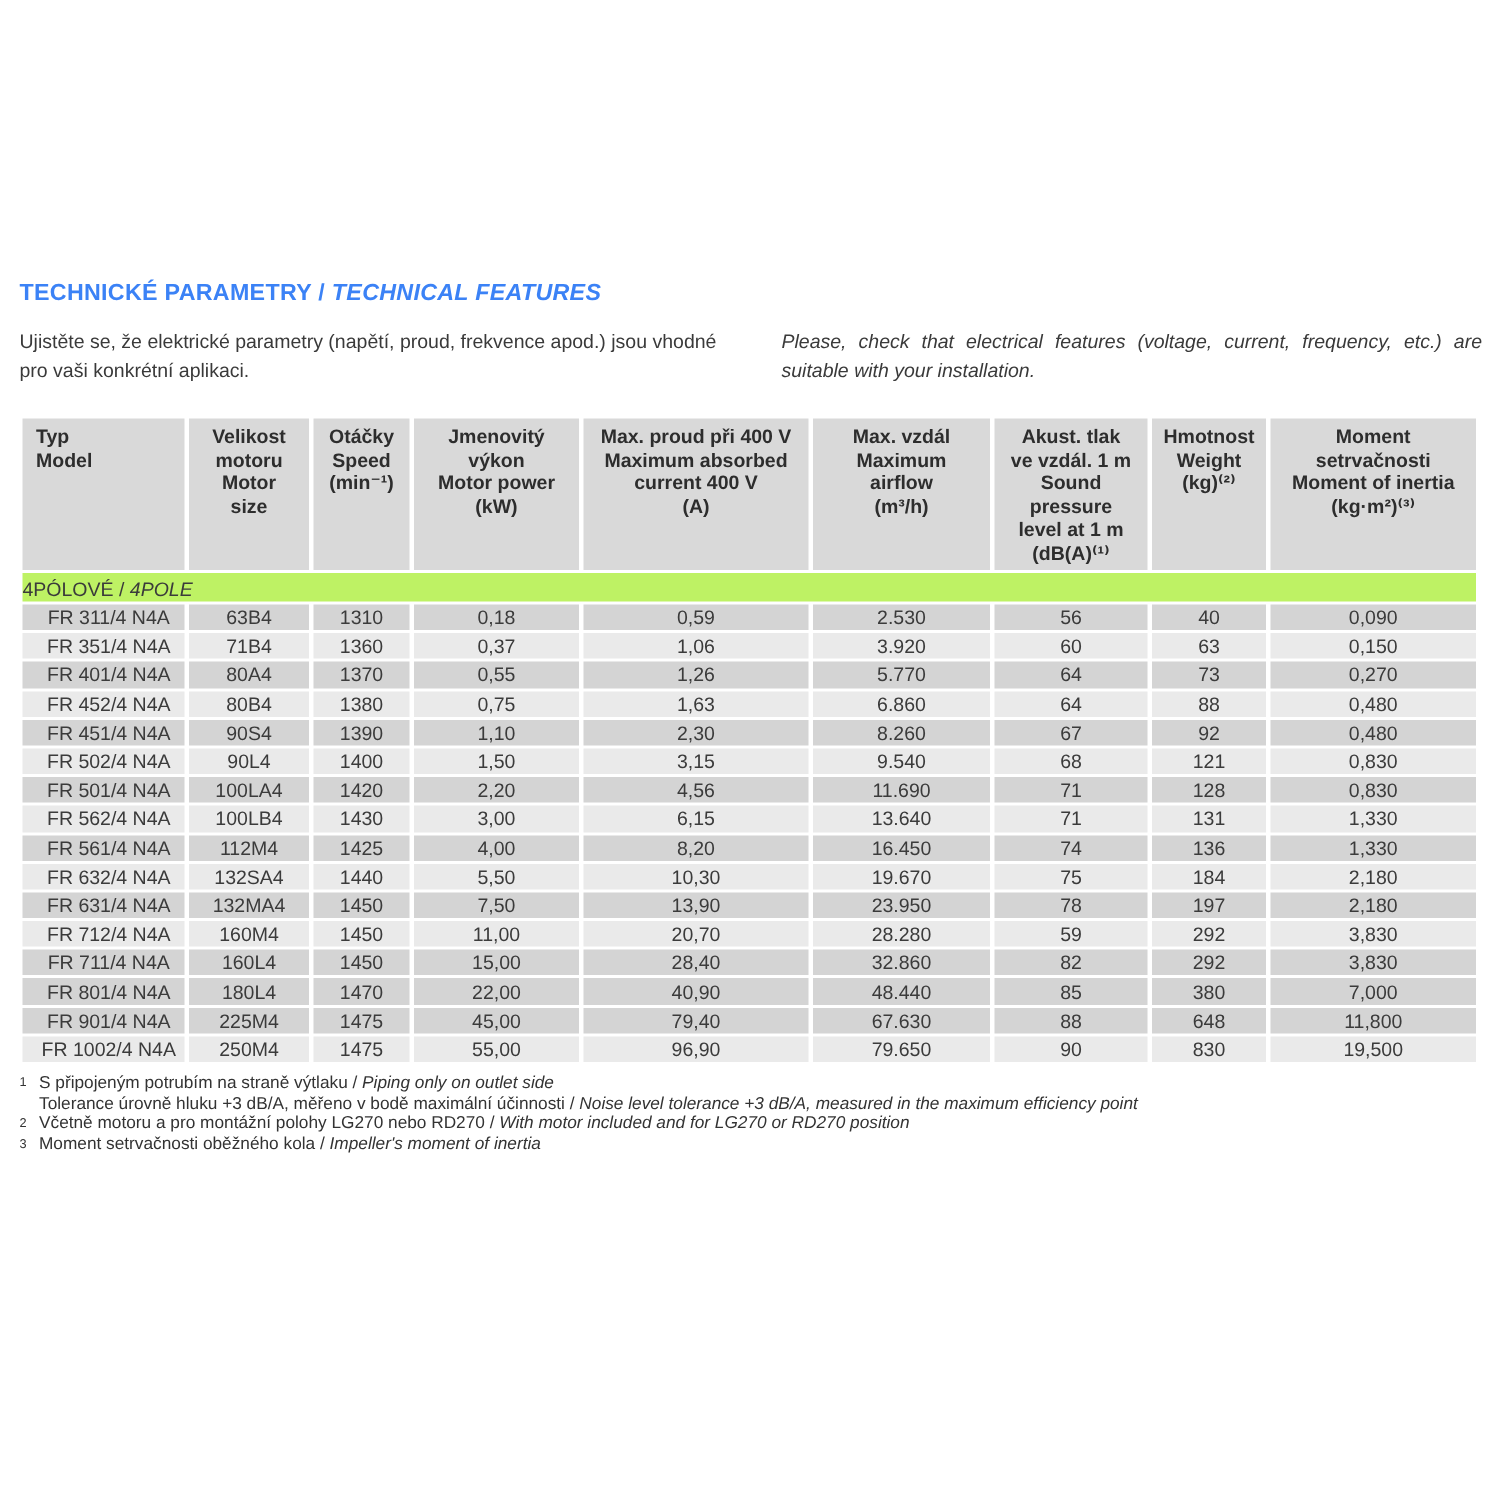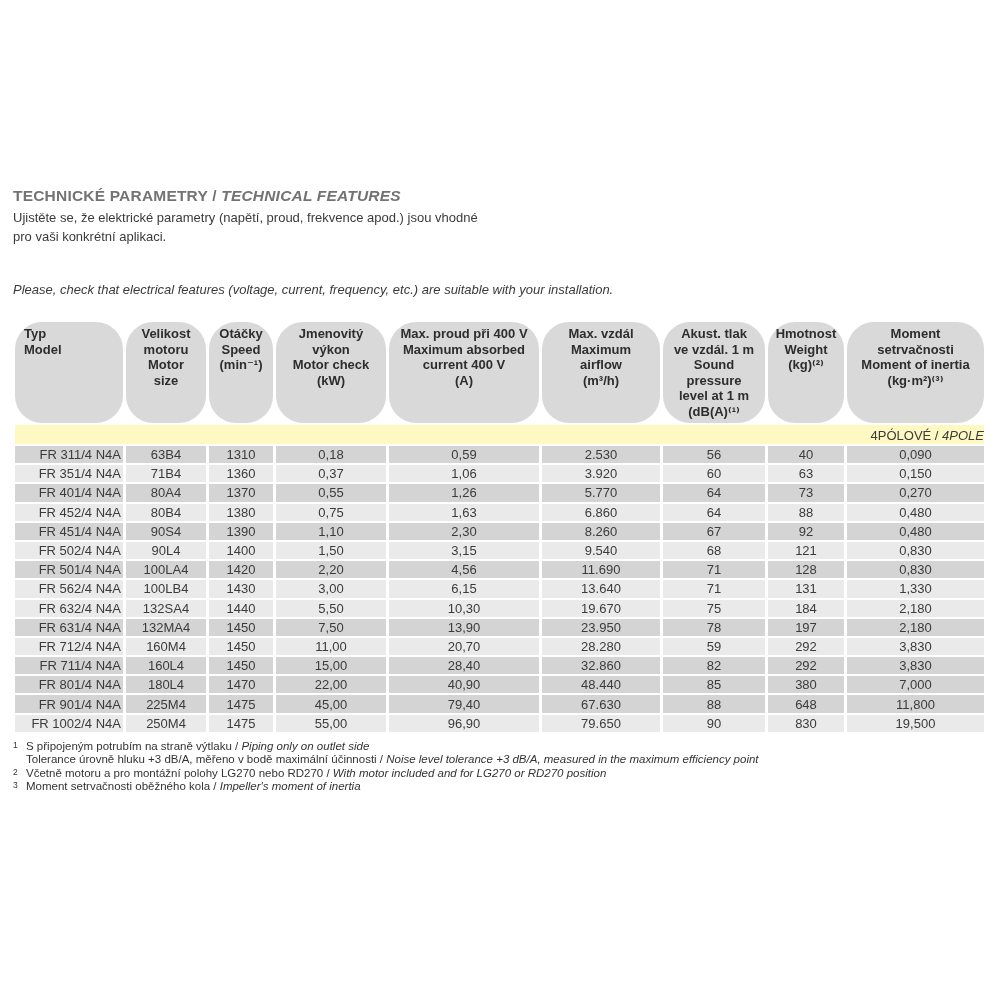--- a/index.html
+++ b/index.html
@@ -9,35 +9,34 @@
     color:#3a3a3a;
   }
   .page{
     box-sizing:border-box;
     width:1000px;height:1000px;
     padding:187px 12px 0 13px;
     background:#fff;
   }
   
   .title{
-    margin:0 0 3px 0;
+    margin:0 0 13px 0;
     font-size:15.5px;
     font-weight:bold;
-    color:#737373;
+    color:#3b82f6;
     letter-spacing:.2px;
   }
   .title .en{font-style:italic;}
   
   .intro{
     display:flex;
     gap:34px;
     margin-bottom:21px;
     font-size:13px;
     line-height:19px;
-    flex-direction:column;
   }
   .intro-cs{width:474px;flex:none;}
   .intro-en{flex:1;font-style:italic;text-align:justify;}
   
   table.tech{
     border-collapse:separate;
     border-spacing:3px 2px;
     width:975px;
     table-layout:fixed;
     margin-left:-1px;
@@ -45,41 +44,40 @@
   table.tech th{
     background:#d9d9d9;
     font-size:13px;
     font-weight:bold;
     color:#2d2d2d;
     vertical-align:top;
     text-align:center;
     padding:4px 2px 4px 2px;
     height:72px;
     line-height:15.5px;
-    border-radius:27px;
   }
   table.tech th.left{text-align:left;padding-left:9px;}
   table.tech th .cs,
   table.tech th .en{white-space:pre-line;display:block;}
   table.tech th .en{}
   table.tech td{
     font-size:13px;
     height:17.2px;
     padding:0 2px;
     text-align:center;
     color:#3b3b3b;
     overflow:hidden;
     white-space:nowrap;
   }
-  table.tech td.left{text-align:right;padding-left:9px;}
+  table.tech td.left{text-align:center;padding-left:9px;}
   tr.row-dark td{background:#d4d4d4;}
   tr.row-light td{background:#eaeaea;}
   tr.section-row td{
-    background:#fef9c3;
-    text-align:right;
+    background:#bef264;
+    text-align:left;
     height:16px;
     padding:2px 0 1px 0;
     font-size:13px;
     color:#3b3b3b;
   }
   tr.section-row .en{font-style:italic;}
   
   .footnotes{
     margin-top:6px;
     font-size:11.5px;
@@ -132,21 +130,21 @@
 size</span>
           </th>
           <th>
             <span class="cs">Otáčky</span>
             <span class="en">Speed</span>
             <span class="cs">(min⁻¹)</span>
           </th>
           <th>
             <span class="cs">Jmenovitý
 výkon</span>
-            <span class="en">Motor check</span>
+            <span class="en">Motor power</span>
             <span class="cs">(kW)</span>
           </th>
           <th>
             <span class="cs">Max. proud při 400 V</span>
             <span class="en">Maximum absorbed
 current 400 V</span>
             <span class="cs">(A)</span>
           </th>
           <th>
             <span class="cs">Max. vzdál</span>
@@ -257,20 +255,31 @@
         </tr>
         <tr class="row-light">
           <td class="left">FR 562/4 N4A</td>
           <td>100LB4</td>
           <td>1430</td>
           <td>3,00</td>
           <td>6,15</td>
           <td>13.640</td>
           <td>71</td>
           <td>131</td>
+          <td>1,330</td>
+        </tr>
+        <tr class="row-dark">
+          <td class="left">FR 561/4 N4A</td>
+          <td>112M4</td>
+          <td>1425</td>
+          <td>4,00</td>
+          <td>8,20</td>
+          <td>16.450</td>
+          <td>74</td>
+          <td>136</td>
           <td>1,330</td>
         </tr>
         <tr class="row-light">
           <td class="left">FR 632/4 N4A</td>
           <td>132SA4</td>
           <td>1440</td>
           <td>5,50</td>
           <td>10,30</td>
           <td>19.670</td>
           <td>75</td>

